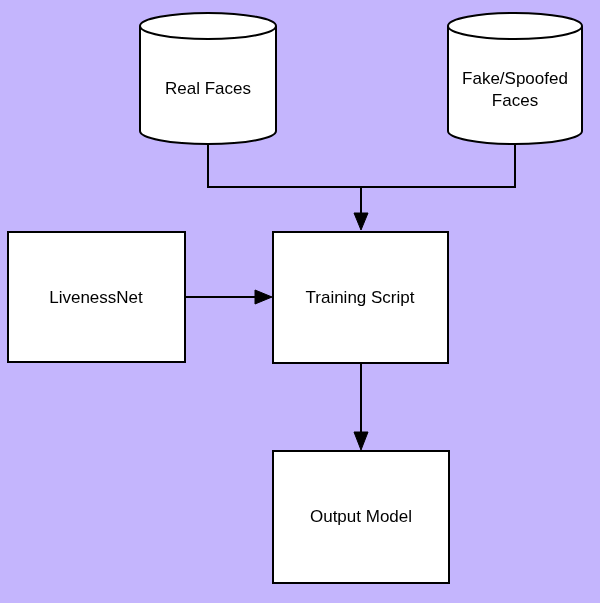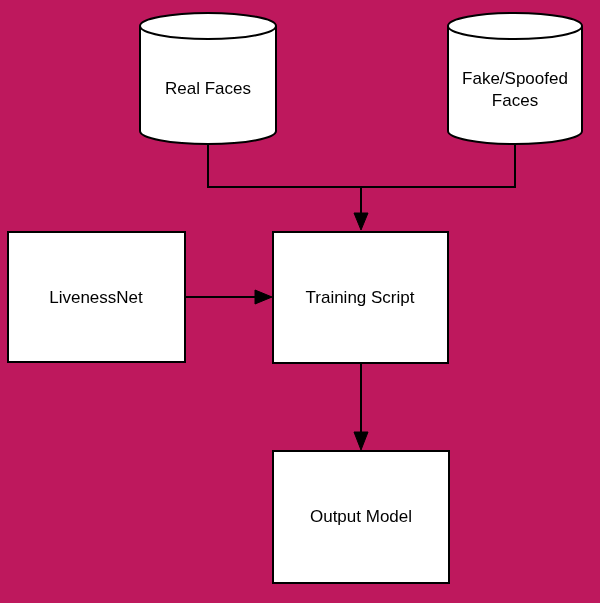--- a/index.html
+++ b/index.html
@@ -4,21 +4,21 @@
 <style>
   html, body {
     margin: 0;
     padding: 0;
     background: #ffffff;
   }
   .canvas {
     position: relative;
     width: 600px;
     height: 603px;
-    background: #be185d;
+    background: #c4b5fd;
     overflow: hidden;
   }
   svg {
     display: block;
   }
   .shape {
     fill: #ffffff;
     stroke: #000000;
     stroke-width: 2;
   }

